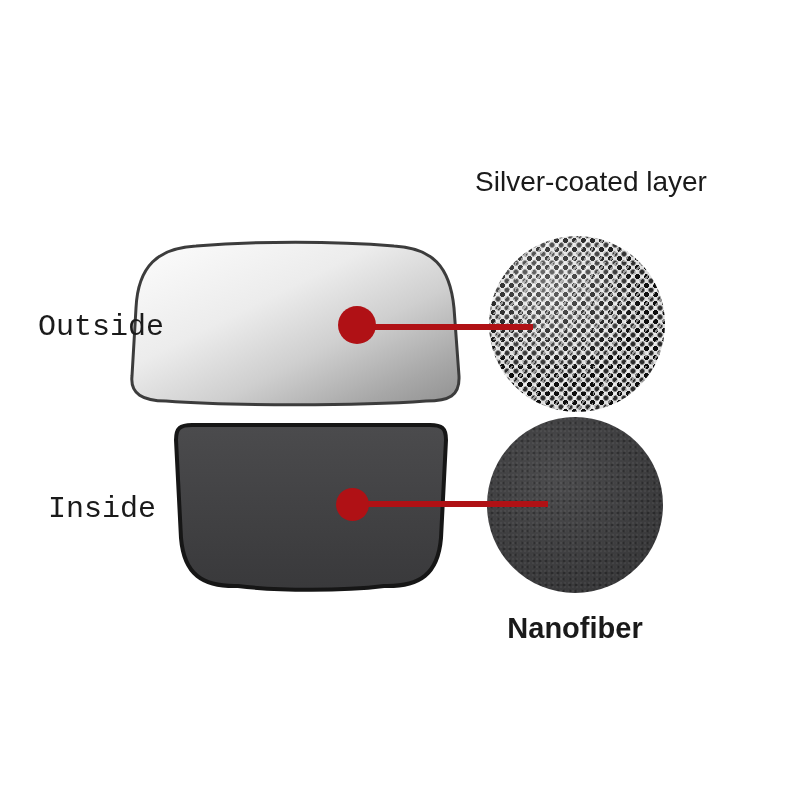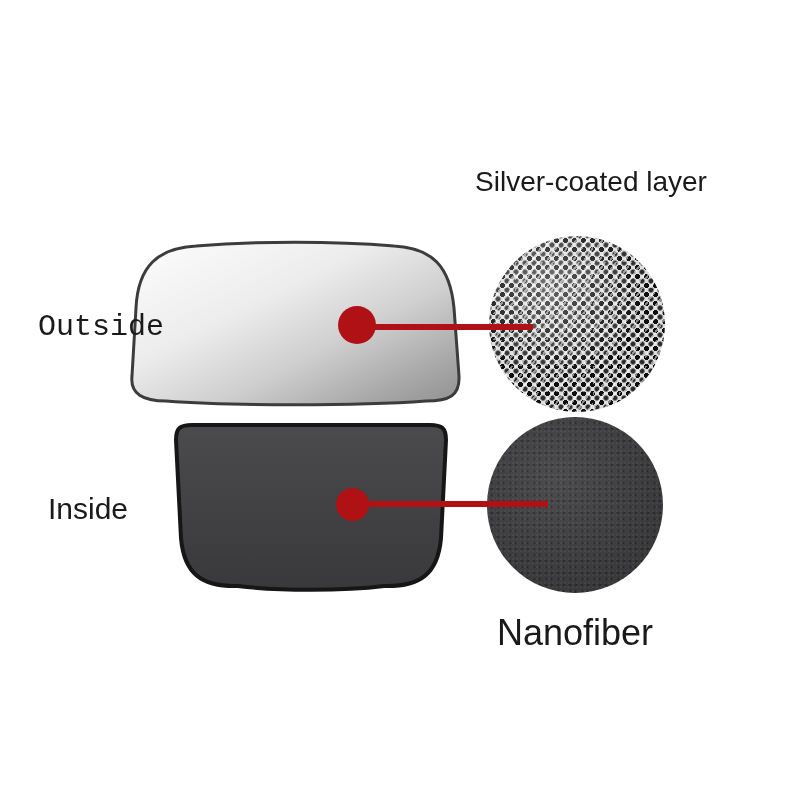--- a/index.html
+++ b/index.html
@@ -16,22 +16,22 @@
     width: 800px;
     height: 672px;
   }
   .txt {
     position: absolute;
     color: var(--text, #1a1a1a);
     white-space: nowrap;
   }
   .lbl-silver   { left: 460px; top: 166px; width: 262px; text-align: center; font-size: 28px; }
   .lbl-outside  { left: 38px;  top: 310px; font-size: 30px; font-family: Liberation Mono, monospace; }
-  .lbl-inside   { left: 48px;  top: 492px; font-size: 30px; }
-  .lbl-nano     { left: 487px; top: 612px; width: 176px; text-align: center; font-size: 36px; }
+  .lbl-inside   { left: 48px;  top: 492px; font-size: 30px; font-family: Liberation Mono, monospace; }
+  .lbl-nano     { left: 487px; top: 612px; width: 176px; text-align: center; font-size: 29px; font-weight: bold; }
 
   .shade { position: absolute; }
   .shade-outside { left: 128px; top: 236px; width: 334px; height: 172px; }
   .shade-inside  { left: 164px; top: 420px; width: 294px; height: 172px; }
 
   .dot {
     position: absolute;
     border-radius: 50%;
     background: var(--accent-red, #b01115);
     z-index: 5;

